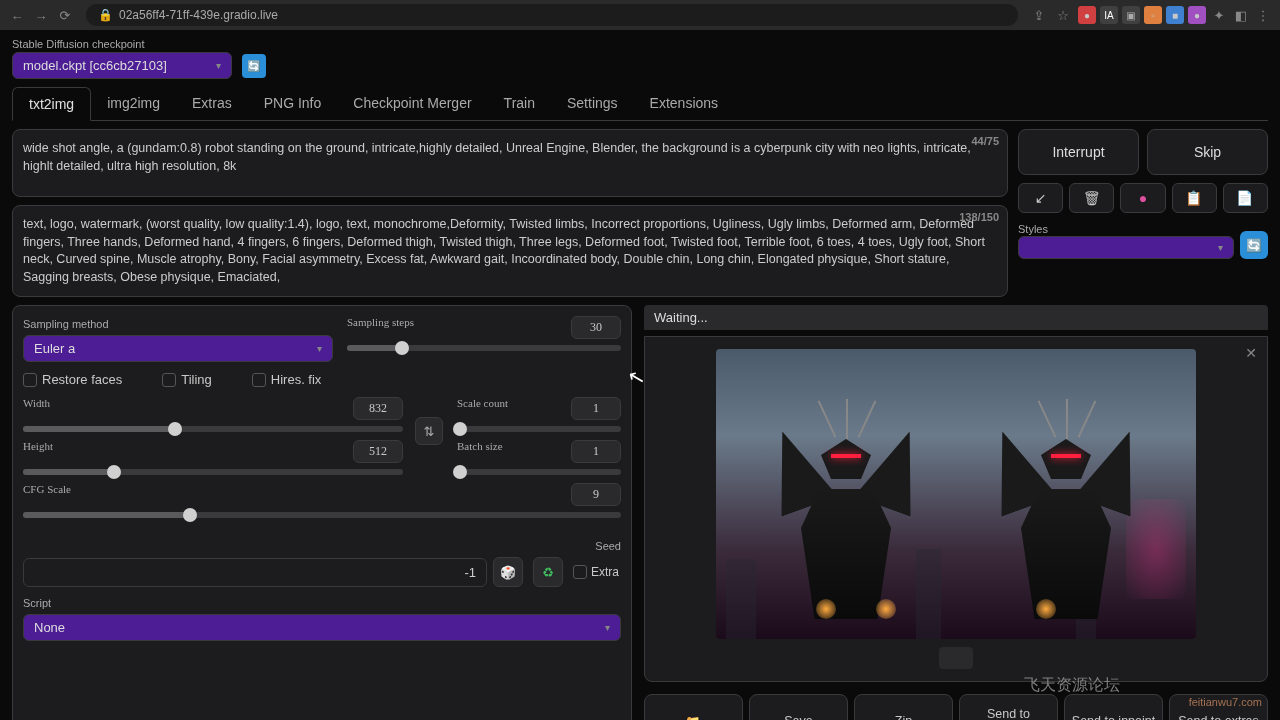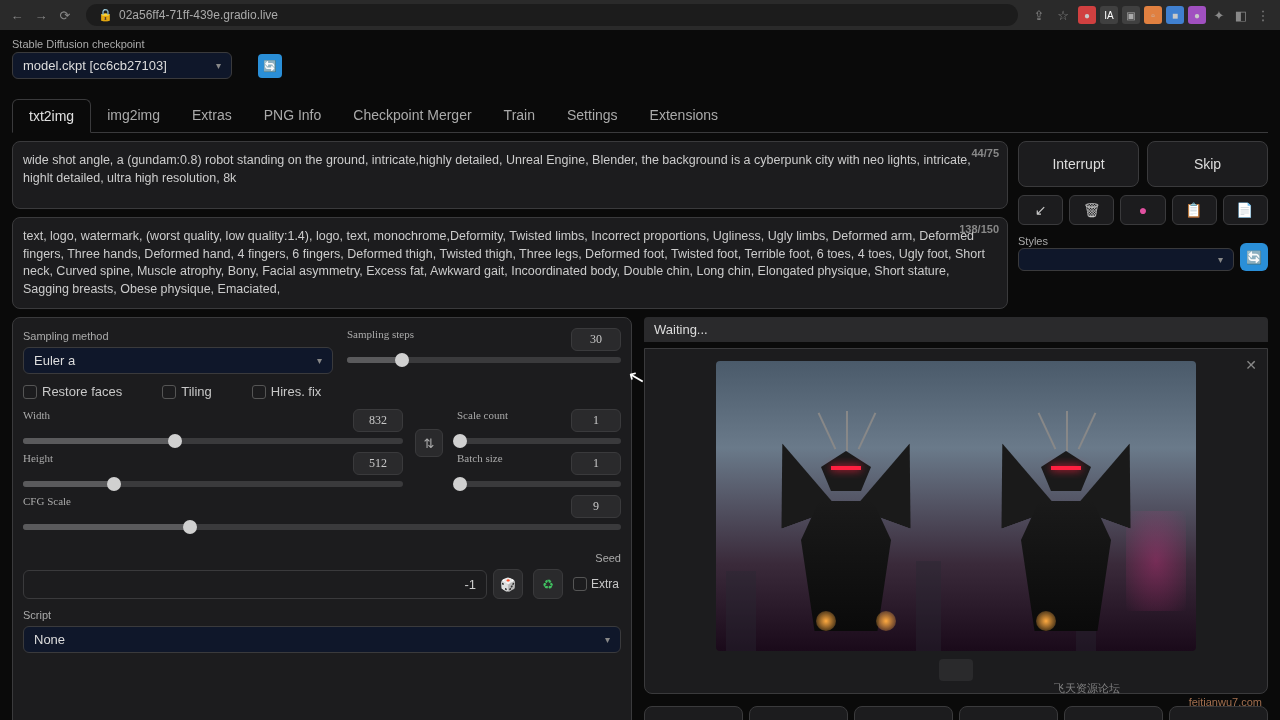--- a/index.html
+++ b/index.html
@@ -18,25 +18,25 @@
   display: flex;
   align-items: center;
   padding: 0 8px;
   gap: 6px;
 }
 .nav-btn { width: 18px; height: 18px; display: flex; align-items: center; justify-content: center; color: #888; cursor: pointer; }
 .url-bar { flex: 1; background: #1c1c1c; border-radius: 14px; height: 22px; padding: 0 12px; display: flex; align-items: center; color: #aaa; font-size: 12px; margin: 0 6px; }
 .ext-icons { display: flex; gap: 4px; align-items: center; }
 .ext-icon { width: 18px; height: 18px; border-radius: 3px; display: flex; align-items: center; justify-content: center; font-size: 10px; }
 .app-body { padding: 8px 12px; height: calc(100% - 30px); overflow: hidden; }
-.checkpoint-row { display: flex; align-items: flex-start; gap: 26px; margin-bottom: 20px; }
+.checkpoint-row { display: flex; align-items: flex-start; gap: 10px; margin-bottom: 8px; }
 .checkpoint-wrap { display: flex; flex-direction: column; gap: 2px; }
 .label-sm { font-size: 11px; color: #aaa; }
 .select-box {
-  background: #0f172a;
+  background: #4c1d95;
   border: 1px solid #3a3a3c;
   border-radius: 6px;
   padding: 5px 10px;
   display: flex;
   align-items: center;
   justify-content: space-between;
   color: #ddd;
   min-width: 220px;
   cursor: pointer;
 }
@@ -93,21 +93,21 @@
 .robot-antenna.a2 { left: 70px; }
 .robot-antenna.a3 { left: 90px; transform: rotate(25deg); }
 .city-bg { position: absolute; bottom: 0; width: 100%; height: 100px; }
 .building { position: absolute; bottom: 0; background: rgba(40,40,50,0.4); }
 .glow { position: absolute; bottom: 20px; width: 20px; height: 20px; border-radius: 50%; background: radial-gradient(#ffaa40, transparent); }
 .neon { position: absolute; width: 60px; height: 100px; background: radial-gradient(ellipse, rgba(255,50,150,0.3), transparent); right: 10px; bottom: 40px; }
 .thumb-strip { margin-top: 8px; padding: 4px 8px; background: #2a2a2c; border-radius: 4px; width: 34px; height: 22px; }
 .out-btns { display: grid; grid-template-columns: repeat(6, 1fr); gap: 6px; margin-top: 6px; }
 .out-btn { background: #1c1c1e; border: 1px solid #3a3a3c; border-radius: 8px; padding: 12px 4px; text-align: center; cursor: pointer; font-size: 12.5px; display: flex; align-items: center; justify-content: center; min-height: 48px; }
 .watermark { position: absolute; bottom: 12px; right: 18px; color: #c88860; font-size: 11px; opacity: 0.8; }
-.watermark2 { position: absolute; bottom: 24px; right: 160px; color: #aaa; font-size: 11px; opacity: 0.7; }
+.watermark2 { position: absolute; bottom: 24px; right: 160px; color: #aaa; font-size: 16px; opacity: 0.7; }
 .cursor { position: absolute; left: 628px; top: 365px; font-size: 20px; color: white; transform: rotate(-15deg); pointer-events: none; z-index: 100; }
 .chevron { font-size: 10px; color: #888; }
 </style>
 </head>
 <body>
 
 <div class="browser-bar">
   <div class="nav-btn">←</div>
   <div class="nav-btn">→</div>
   <div class="nav-btn">⟳</div>

